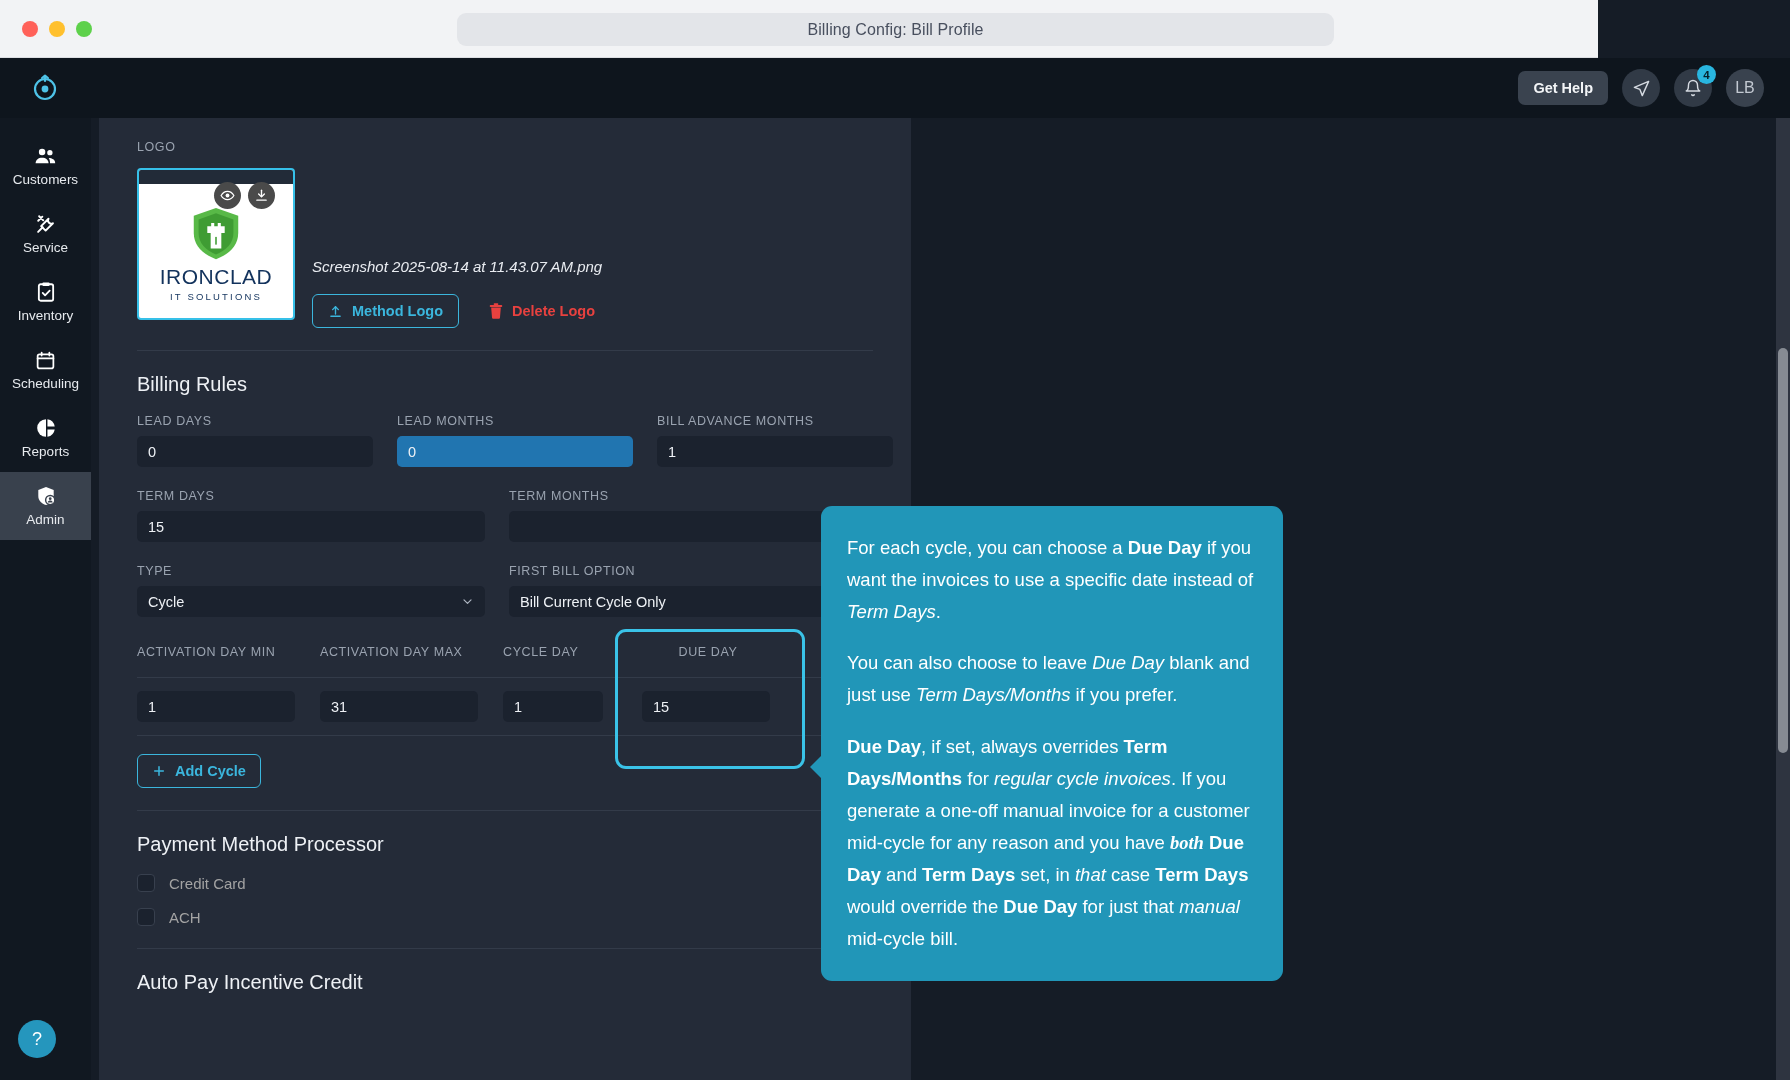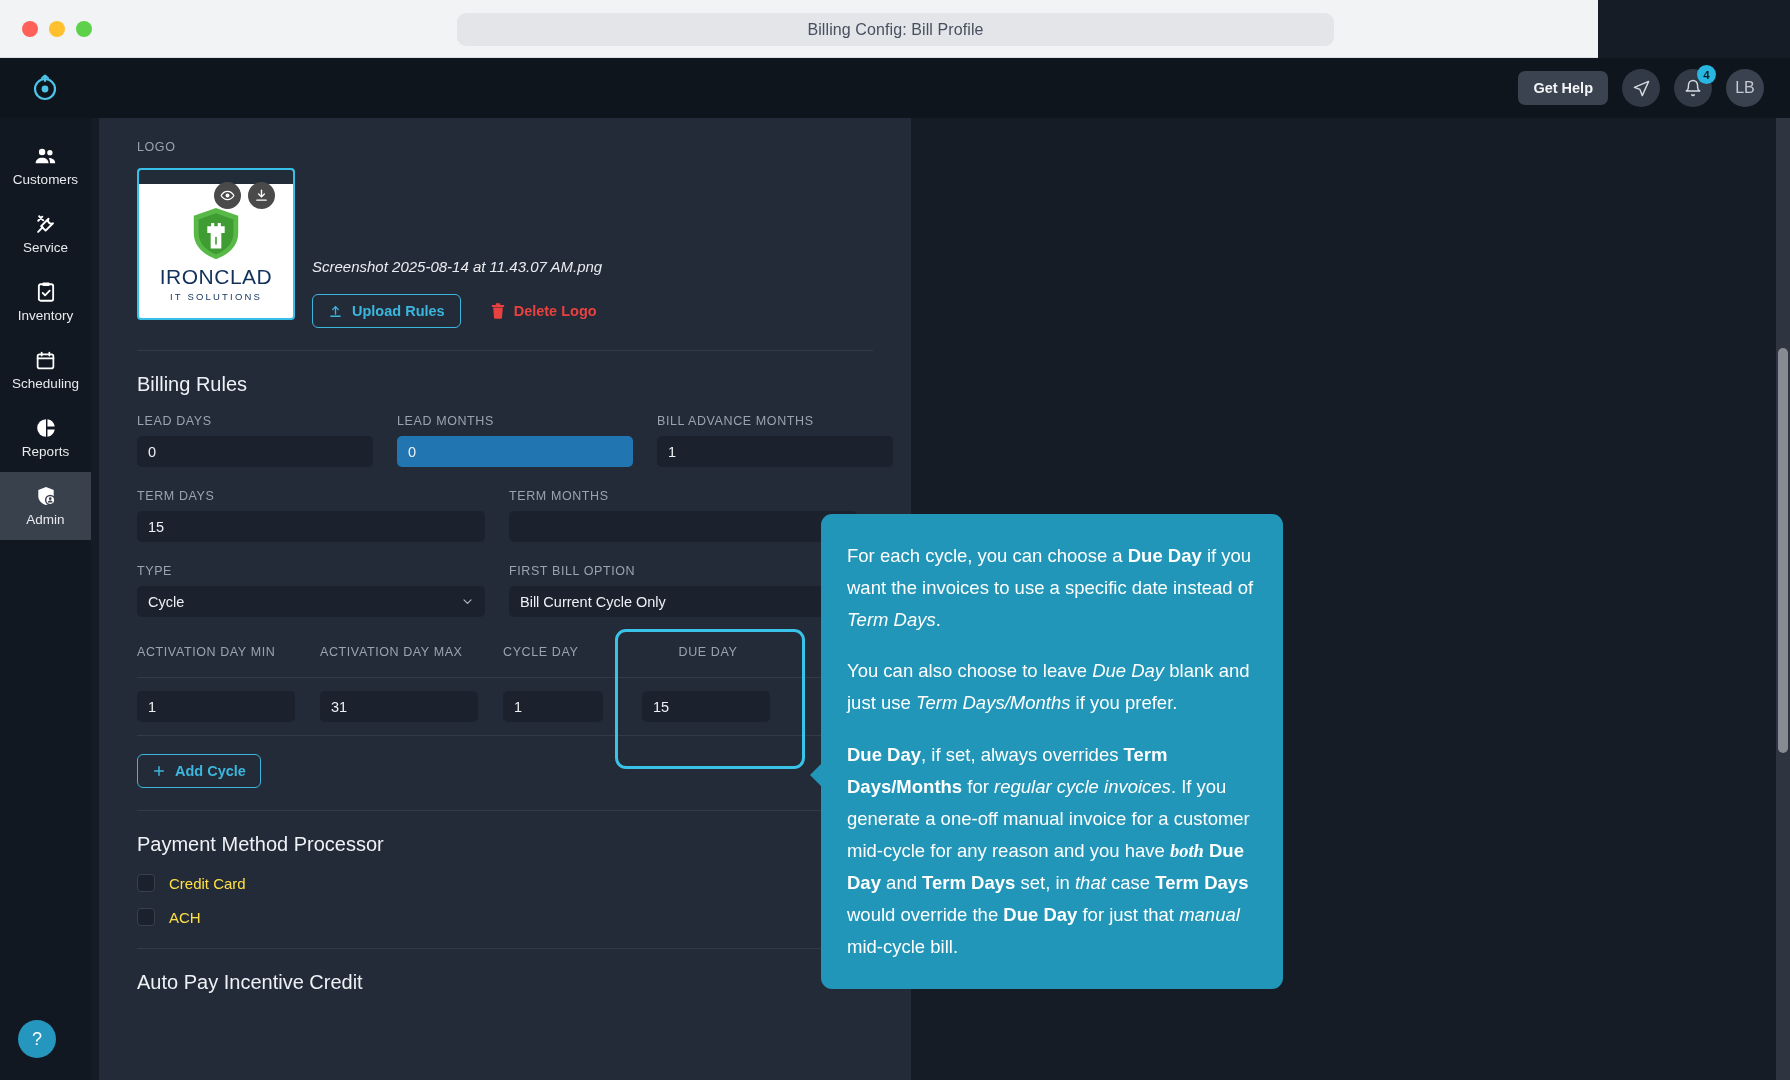--- a/index.html
+++ b/index.html
@@ -222,25 +222,25 @@
     padding: 8px 14px; font-size: 14.5px; font-weight: bold;
     display: inline-flex; align-items: center; gap: 9px; cursor: pointer;
     font-family: "Liberation Sans", sans-serif;
   }
 
   .checkbox-row { display: flex; align-items: center; gap: 14px; margin-bottom: 16px; }
   .checkbox {
     width: 18px; height: 18px; border-radius: 4px;
     background: #1b222e; border: 1px solid #38404e; cursor: pointer;
   }
-  .checkbox-label { font-size: 15px; color: #fde047; }
+  .checkbox-label { font-size: 15px; color: #a3a3a3; }
 
   
   .tooltip {
-    position: absolute; left: 730px; top: 396px;
+    position: absolute; left: 730px; top: 388px;
     width: 462px; padding: 26px 29px 26px 26px;
     background: #2196b8; border-radius: 11px;
     color: #ffffff; font-size: 18.5px; line-height: 1.72;
     z-index: 50;
   }
   .tooltip p { margin-bottom: 20px; }
   .tooltip p:last-child { margin-bottom: 0; }
   .tooltip b { font-weight: bold; }
   .tooltip i { font-style: italic; }
   .tooltip .bi { font-weight: bold; font-style: italic; font-family: Liberation Serif, serif; }
@@ -423,21 +423,21 @@
           <div class="filename">Screenshot 2025-08-14 at 11.43.07 AM.png</div>
           <div class="logo-buttons">
             <button class="btn-outline">
               <span>
                 <svg width="15" height="15" viewBox="0 0 24 24" fill="none" stroke="#3bb6dd" stroke-width="2.2" stroke-linecap="round" stroke-linejoin="round">
                   <path d="M12 16V4.4"></path>
                     <path d="M7.4 9 12 4.4 16.6 9"></path>
                     <path d="M4.6 19.6h14.8"></path>
                 </svg>
               </span>
-              <span>Upload Rules</span>
+              <span>Method Logo</span>
             </button>
             <button class="btn-danger-link">
               <span>
                 <svg width="14" height="16" viewBox="0 0 18 20" fill="#e8413f">
                   <path d="M2.8 5.4h12.4l-1.1 13.2a1.4 1.4 0 0 1-1.4 1.3H5.3a1.4 1.4 0 0 1-1.4-1.3Z"></path>
                   <rect x="1" y="2.4" width="16" height="2.4" rx="1"></rect>
                   <rect x="6" y="0" width="6" height="2.4" rx="1"></rect>
                 </svg>
               </span>
               <span>Delete Logo</span>

